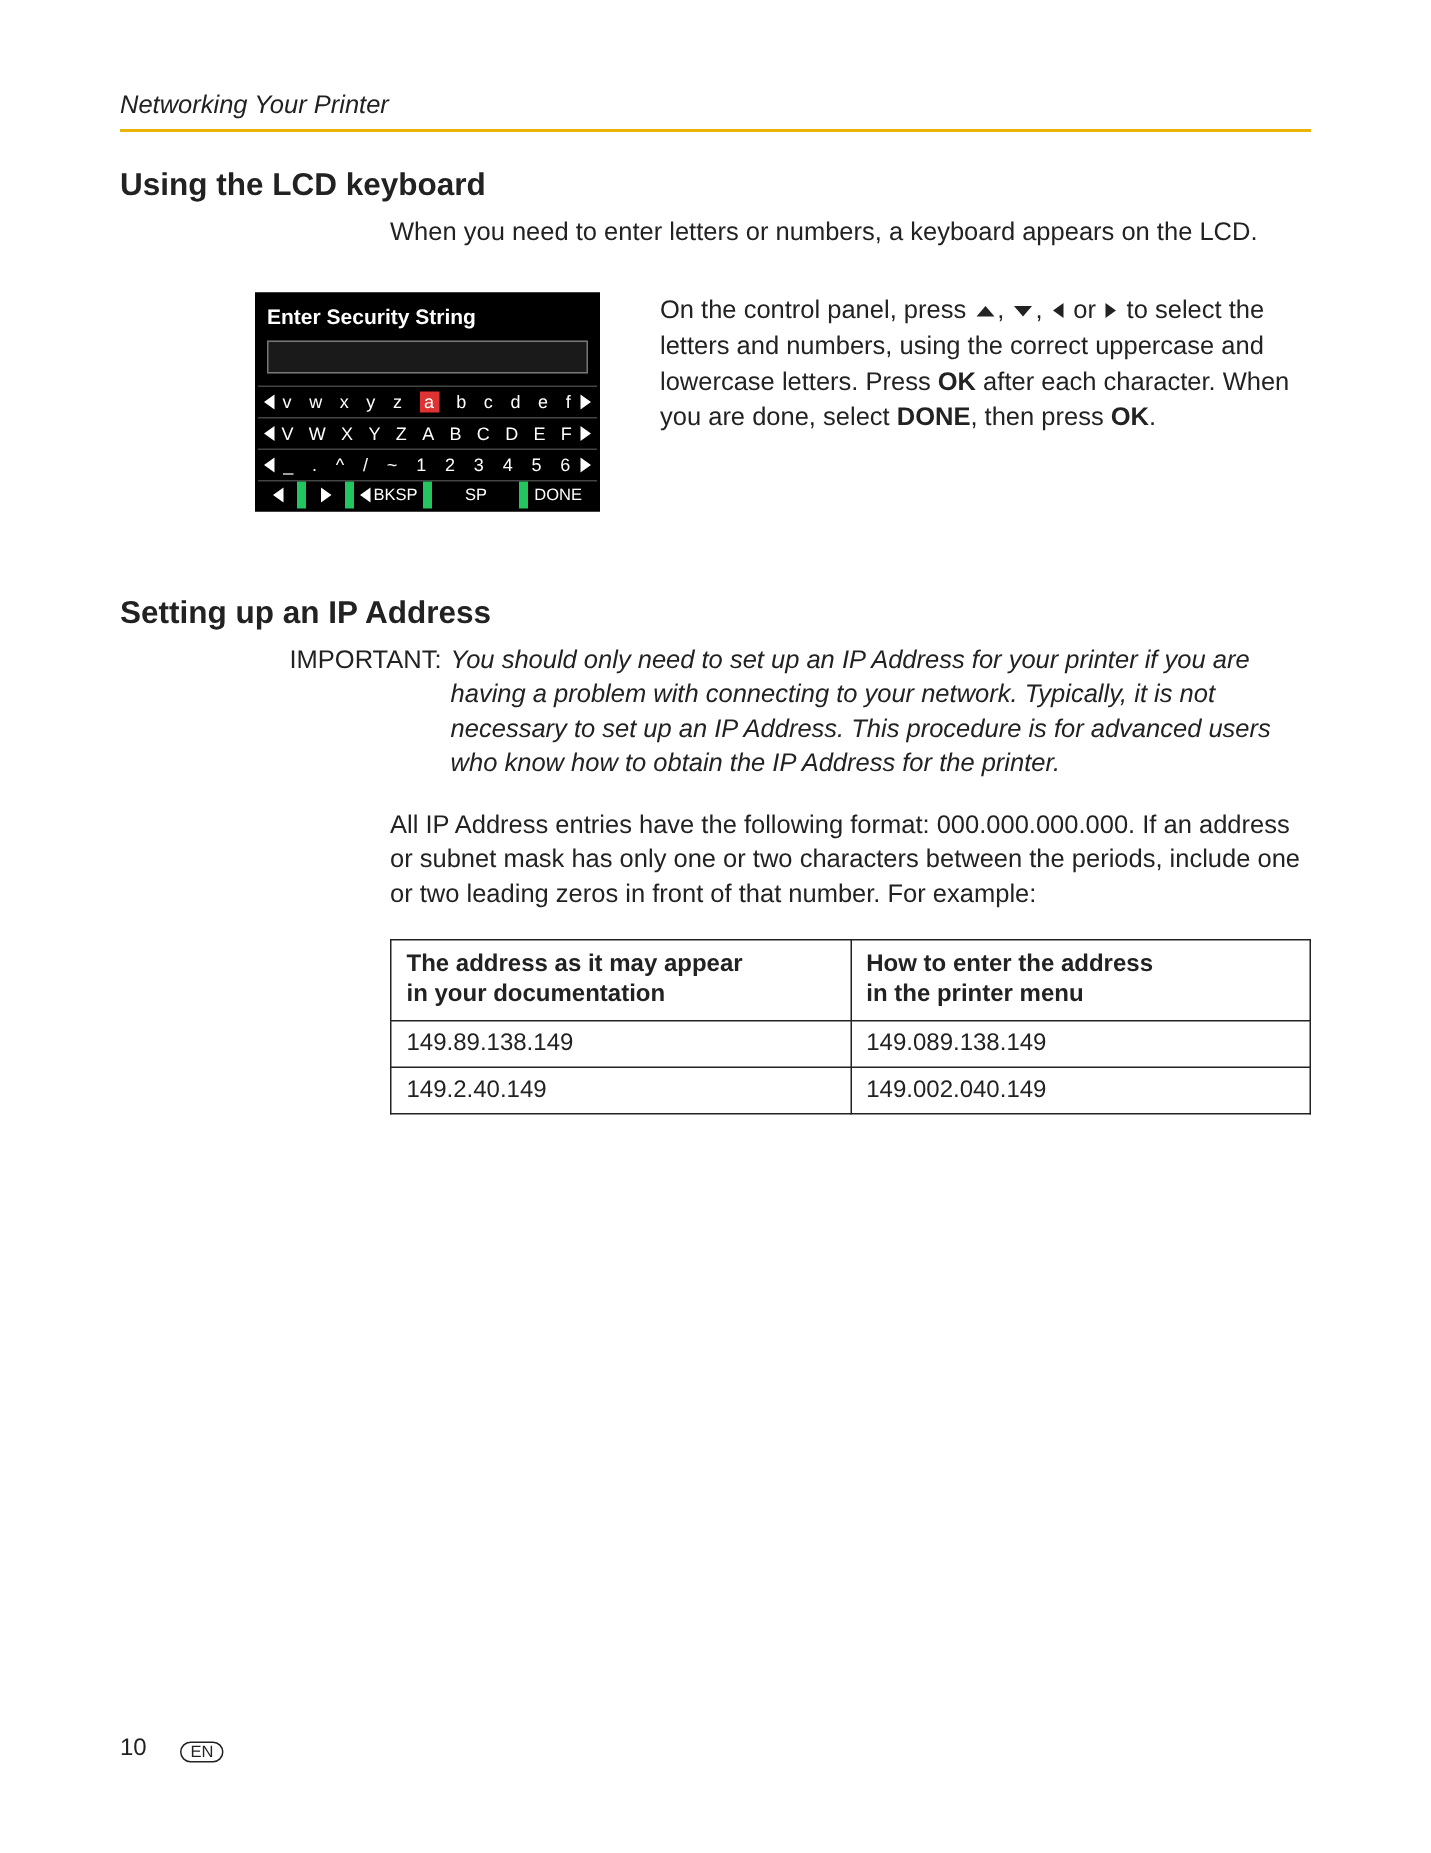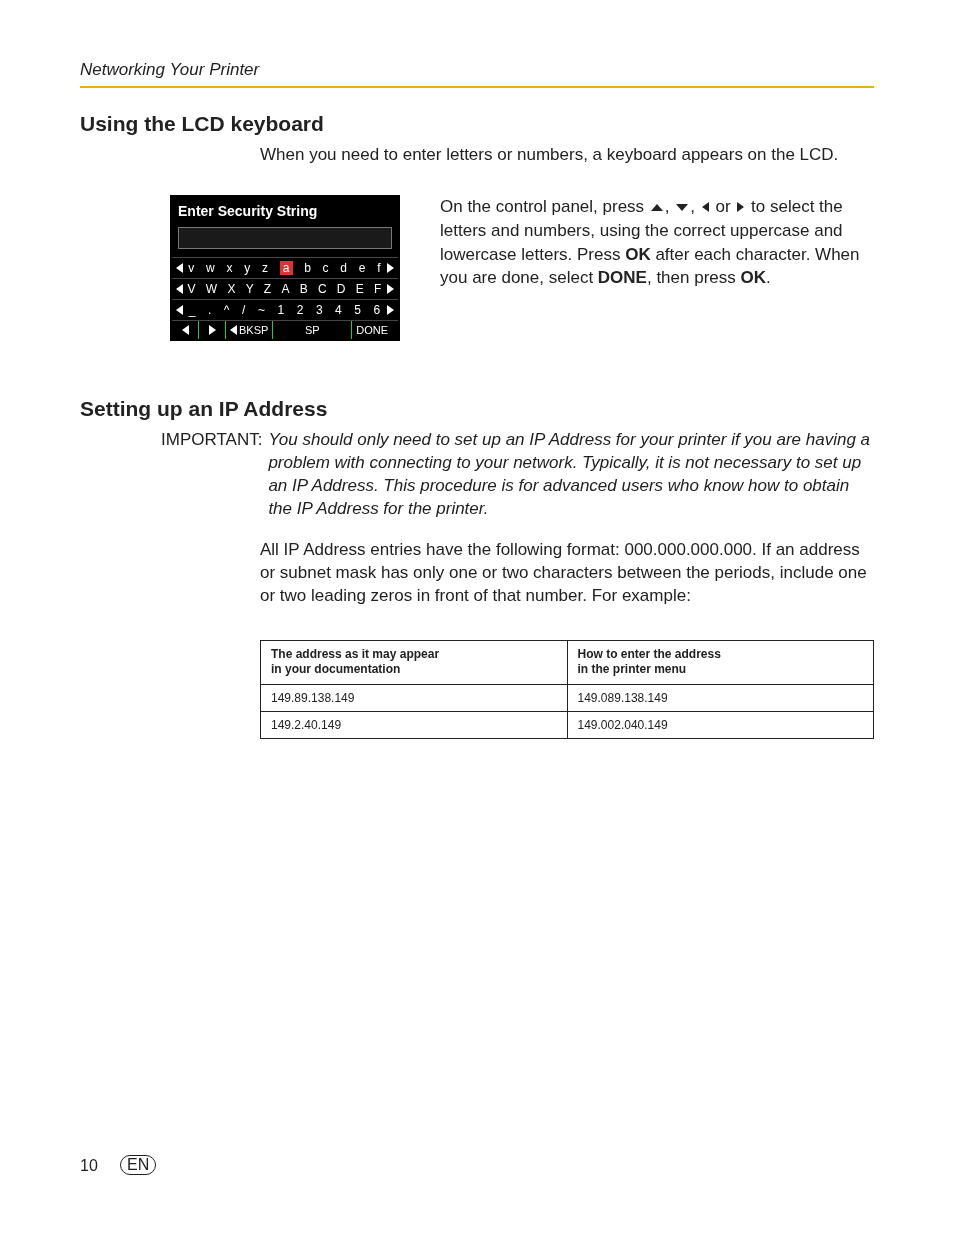--- a/index.html
+++ b/index.html
@@ -87,21 +87,21 @@
   .tri.right { border-top: 5px solid transparent; border-bottom: 5px solid transparent; border-left: 7px solid #fff; }
   .tri.leftb { border-top: 5px solid transparent; border-bottom: 5px solid transparent; border-right: 7px solid #222; }
   .tri.rightb{ border-top: 5px solid transparent; border-bottom: 5px solid transparent; border-left: 7px solid #222; }
   .tri.upb   { border-left: 6px solid transparent; border-right: 6px solid transparent; border-bottom: 7px solid #222; }
   .tri.downb { border-left: 6px solid transparent; border-right: 6px solid transparent; border-top: 7px solid #222; }
   .lcd-bottom {
     display: flex;
     border-top: 1px solid #444;
   }
   .lcd-bottom .cell {
-    border-right: 1px solid #22c55e;
+    border-right: 6px solid #22c55e;
     padding: 3px 4px;
     font-size: 11px;
     display: flex;
     align-items: center;
     gap: 2px;
   }
   .lcd-bottom .cell:last-child { border-right: none; }
   .lcd-bottom .nav { width: 18px; justify-content: center; }
   .lcd-bottom .bksp { flex: 0 0 auto; }
   .lcd-bottom .sp   { flex: 1; justify-content: center; }
@@ -114,34 +114,34 @@
   }
   .body-text .b { font-weight: 700; }
   .arrow-inline {
     display: inline-block;
     vertical-align: middle;
     margin: 0 2px;
   }
 
   .section2 { margin-top: 56px; }
   .important {
-    margin-left: 81px;
+    margin-left: 113px;
     font-size: 17px;
     line-height: 1.35;
     display: flex;
   }
   .important .label { white-space: nowrap; margin-right: 6px; }
   .important .text  { font-style: italic; }
 
   table.ip {
-    margin-top: 32px;
+    margin-top: 18px;
     margin-left: 180px;
     border-collapse: collapse;
     width: calc(100% - 180px);
-    font-size: 12px;
+    font-size: 16px;
   }
   table.ip th, table.ip td {
     border: 1px solid #222;
     padding: 6px 10px;
     text-align: left;
     vertical-align: top;
   }
   table.ip th {
     font-weight: 700;
     width: 50%;
@@ -154,21 +154,21 @@
     left: 80px;
     right: 80px;
     display: flex;
     align-items: flex-end;
     font-size: 16px;
   }
   .footer .pn { width: 40px; }
   .footer .lang {
     border: 1.5px solid #222;
     border-radius: 10px;
-    font-size: 16px;
+    font-size: 11px;
     padding: 0 6px;
     margin-right: 20px;
   }
   .footer .url {
     flex: 1;
     text-align: center;
     font-style: italic;
   }
 </style>
 </head>

